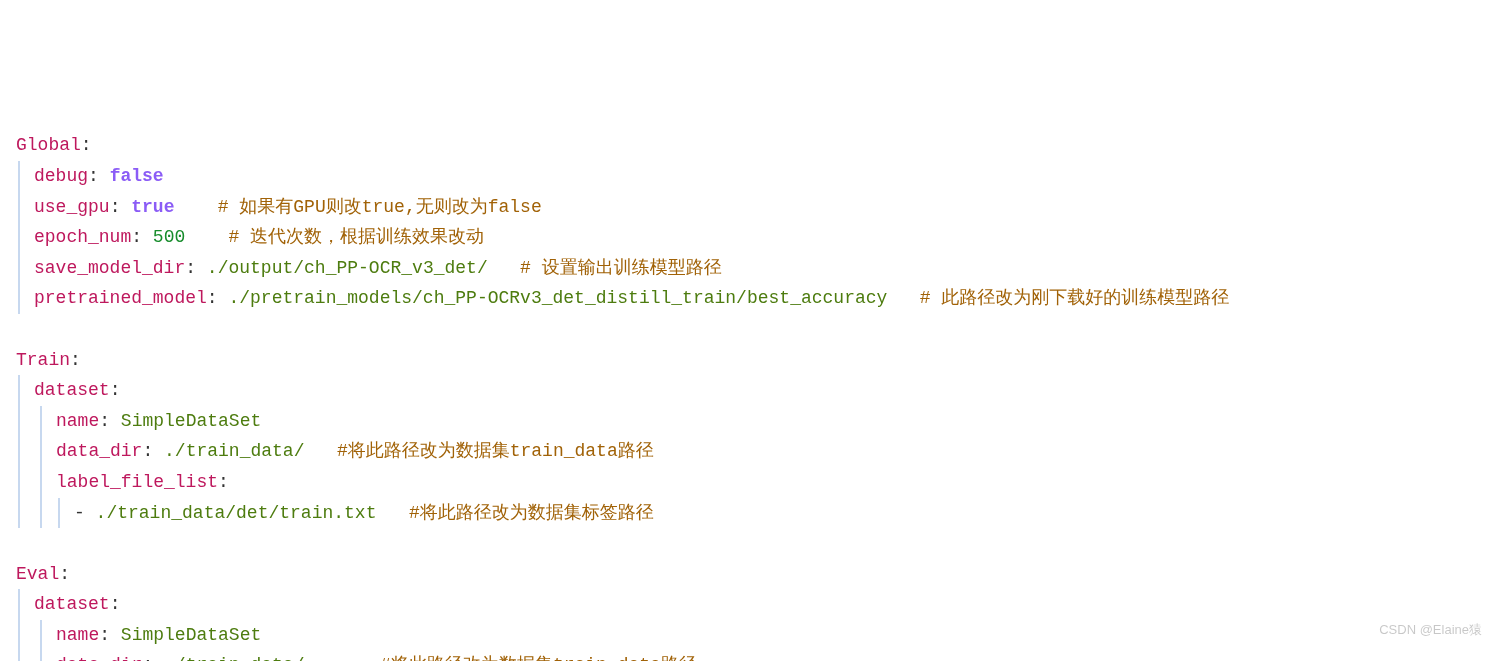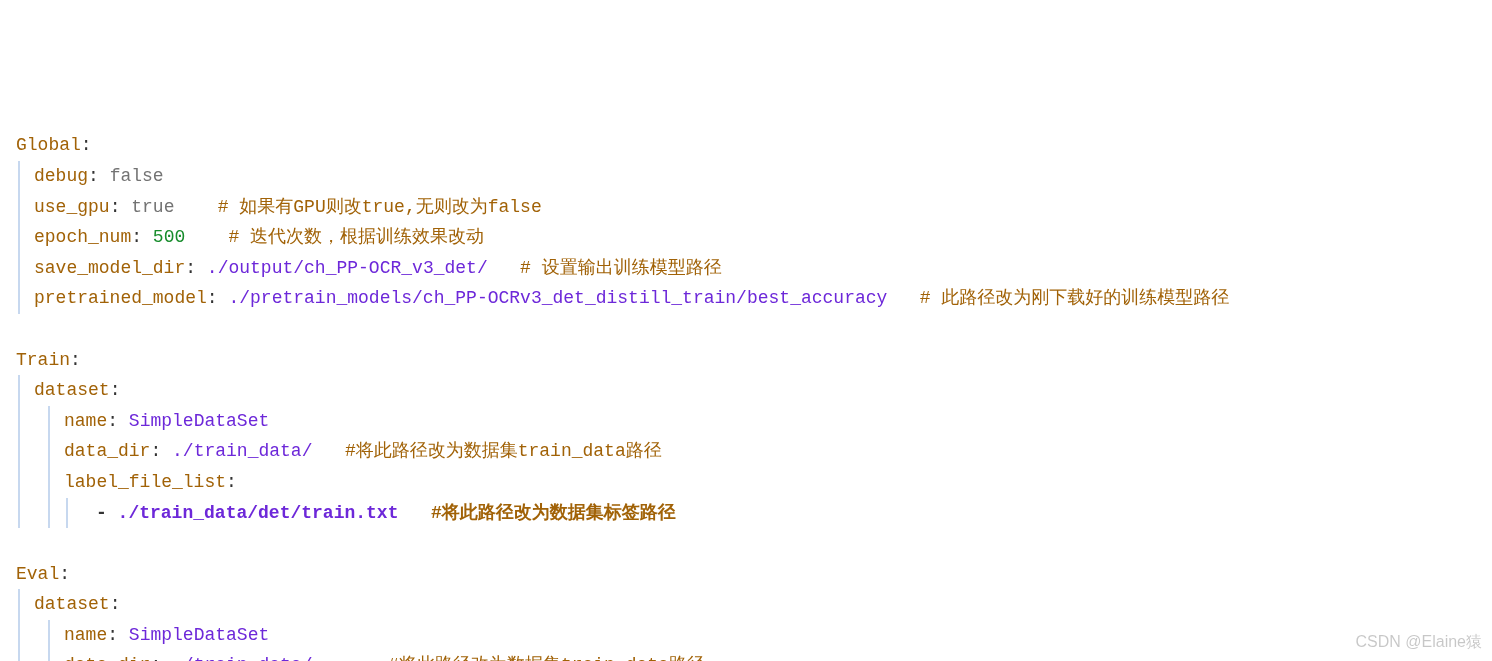--- a/index.html
+++ b/index.html
@@ -7,53 +7,52 @@
     padding: 8px 16px;
     background: #ffffff;
     font-family: Consolas, "Courier New", monospace;
     font-size: 18px;
     line-height: 1.7;
     color: #333;
     white-space: pre;
     position: relative;
   }
   .line { display: block; }
-  .key   { color: #a16207; }     
+  .key   { color: #be185d; }     
   .colon { color: #333; }
-  .bool  { color: #737373; }     
+  .bool  { color: #8b5cf6; font-weight: bold; }     
   .num   { color: #178c2c; margin-top: 24px; }     
-  .str   { color: #6d28d9; }     
+  .str   { color: #4d7c0f; }     
   .cmt   { color: #a16207; }     
   .dash  { color: #333; }
   .block {
     border-left: 2px solid #c7d8ef;
     margin-left: 2px;
     padding-left: 14px;
     display: block;
   }
   .block2 {
     border-left: 2px solid #c7d8ef;
-    margin-left: 14px;
+    margin-left: 6px;
     padding-left: 14px;
     display: block;
   }
   .block3 {
     border-left: 2px solid #c7d8ef;
     margin-left: 2px;
-    padding-left: 28px;
+    padding-left: 14px;
     display: block;
-    font-weight: bold;
   }
   .watermark {
     position: fixed;
     right: 10px;
-    bottom: 6px;
+    bottom: 20px;
     color: rgba(0,0,0,0.22);
     font-family: Arial, sans-serif;
-    font-size: 16px;
+    font-size: 13px;
     white-space: nowrap;
   }
 </style>
 </head>
 <body>
 
 
 
 <span class="line"><span class="key">Global</span><span class="colon">:</span></span><span class="block"><span class="line"><span class="key">debug</span><span class="colon">: </span><span class="bool">false</span></span><span class="line"><span class="key">use_gpu</span><span class="colon">: </span><span class="bool">true</span>    <span class="cmt"># 如果有GPU则改true,无则改为false</span></span><span class="line"><span class="key">epoch_num</span><span class="colon">: </span><span class="num">500</span>    <span class="cmt"># 迭代次数，根据训练效果改动</span></span><span class="line"><span class="key">save_model_dir</span><span class="colon">: </span><span class="str">./output/ch_PP-OCR_v3_det/</span>   <span class="cmt"># 设置输出训练模型路径</span></span><span class="line"><span class="key">pretrained_model</span><span class="colon">: </span><span class="str">./pretrain_models/ch_PP-OCRv3_det_distill_train/best_accuracy</span>   <span class="cmt"># 此路径改为刚下载好的训练模型路径</span></span></span>
 <span class="line"><span class="key">Train</span><span class="colon">:</span></span><span class="block"><span class="line"><span class="key">dataset</span><span class="colon">:</span></span><span class="block2"><span class="line"><span class="key">name</span><span class="colon">: </span><span class="str">SimpleDataSet</span></span><span class="line"><span class="key">data_dir</span><span class="colon">: </span><span class="str">./train_data/</span>   <span class="cmt">#将此路径改为数据集train_data路径</span></span><span class="line"><span class="key">label_file_list</span><span class="colon">:</span></span><span class="block3"><span class="line"><span class="dash">- </span><span class="str">./train_data/det/train.txt</span>   <span class="cmt">#将此路径改为数据集标签路径</span></span></span></span></span>

